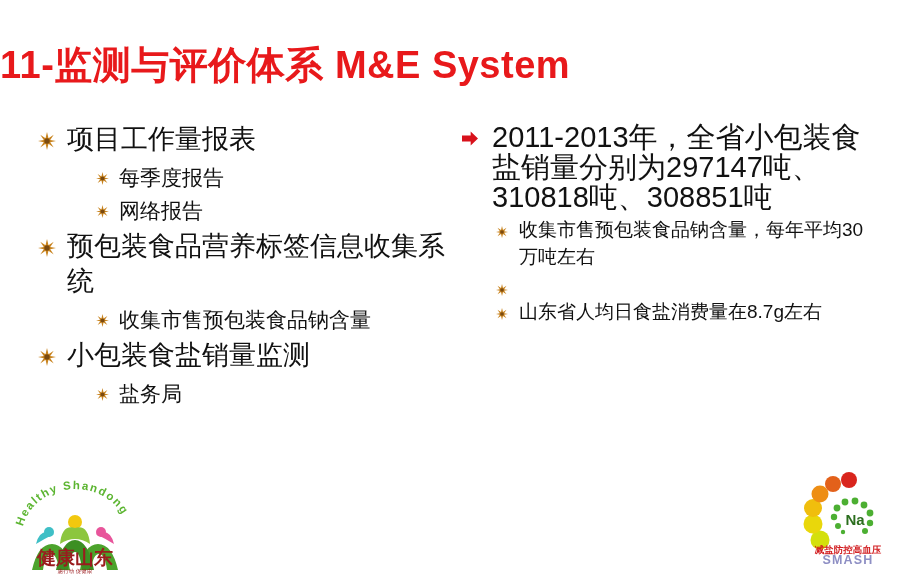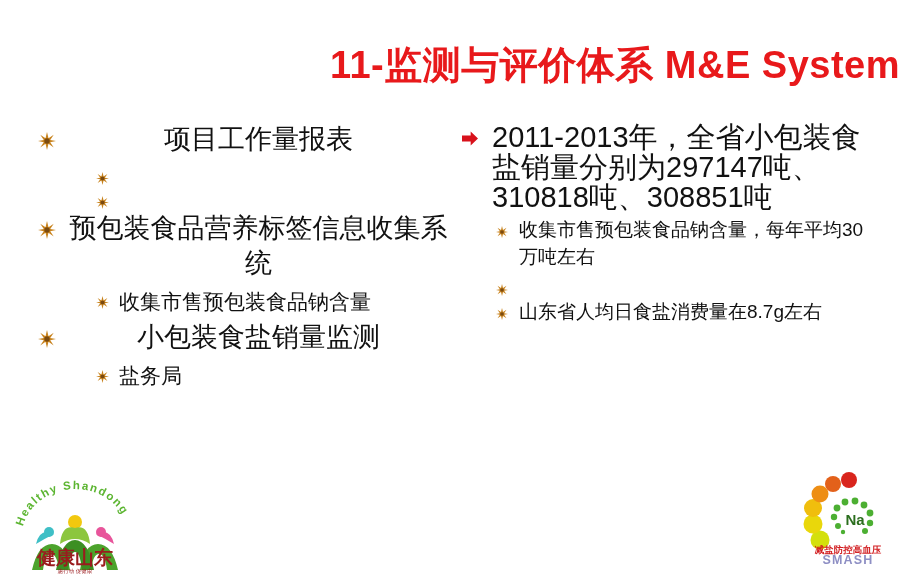--- a/index.html
+++ b/index.html
@@ -15,21 +15,21 @@
     font-family: "Liberation Sans", "DejaVu Sans", sans-serif;
     color: #111111;
   }
 
   
   .slide-title {
     position: absolute;
     top: 42px;
     left: 0;
     width: 900px;
-    text-align: right;
+    text-align: left;
     color: #E8191B;
     font-weight: bold;
     font-size: 38px;
     line-height: 46px;
     letter-spacing: 0.5px;
     white-space: nowrap;
   }
 
   
   .column {
@@ -46,21 +46,21 @@
   }
   .bullet-glyph {
     flex: 0 0 auto;
     display: block;
   }
   .bullet-text {
     flex: 1 1 auto;
   }
 
   
-  .lvl1 { margin-bottom: 6px; text-align: center; }
+  .lvl1 { margin-bottom: 6px; }
   .lvl1 .bullet-glyph { width: 18px; height: 18px; margin-top: 10px; margin-right: 11px; }
   .lvl1 .bullet-text  { font-size: 27px; line-height: 35px; }
 
   
   .lvl2 { margin-bottom: 3px; padding-left: 58px; }
   .lvl2 .bullet-glyph { width: 13px; height: 13px; margin-top: 8px; margin-right: 10px; }
   .lvl2 .bullet-text  { font-size: 21px; line-height: 30px; }
 
   
   .rlvl1 { margin-bottom: 4px; }
@@ -96,29 +96,31 @@
     <span class="bullet-text">项目工作量报表</span>
   </div>
 
   <div class="bullet-row lvl2">
     <span class="bullet-glyph">
       <svg viewBox="0 0 24 24" width="100%" height="100%">
         <path d="M12 0 L14 8.2 L21 3.5 L16.3 10.5 L24 12 L16.3 13.5 L21 20.5 L14 15.8 L12 24 L10 15.8 L3 20.5 L7.7 13.5 L0 12 L7.7 10.5 L3 3.5 L10 8.2 Z" fill="#C8831E"></path>
         <circle cx="12" cy="12" r="3.6" fill="#7A4A10"></circle>
       </svg>
     </span>
-  </div>
-
-  <div class="bullet-row lvl2">
-    <span class="bullet-glyph">
-      <svg viewBox="0 0 24 24" width="100%" height="100%">
-        <path d="M12 0 L14 8.2 L21 3.5 L16.3 10.5 L24 12 L16.3 13.5 L21 20.5 L14 15.8 L12 24 L10 15.8 L3 20.5 L7.7 13.5 L0 12 L7.7 10.5 L3 3.5 L10 8.2 Z" fill="#C8831E"></path>
-        <circle cx="12" cy="12" r="3.6" fill="#7A4A10"></circle>
-      </svg>
-    </span>
+    <span class="bullet-text">每季度报告</span>
+  </div>
+
+  <div class="bullet-row lvl2">
+    <span class="bullet-glyph">
+      <svg viewBox="0 0 24 24" width="100%" height="100%">
+        <path d="M12 0 L14 8.2 L21 3.5 L16.3 10.5 L24 12 L16.3 13.5 L21 20.5 L14 15.8 L12 24 L10 15.8 L3 20.5 L7.7 13.5 L0 12 L7.7 10.5 L3 3.5 L10 8.2 Z" fill="#C8831E"></path>
+        <circle cx="12" cy="12" r="3.6" fill="#7A4A10"></circle>
+      </svg>
+    </span>
+    <span class="bullet-text">网络报告</span>
   </div>
 
   <div class="bullet-row lvl1">
     <span class="bullet-glyph">
       <svg viewBox="0 0 24 24" width="100%" height="100%">
         <path d="M12 0 L14 8.2 L21 3.5 L16.3 10.5 L24 12 L16.3 13.5 L21 20.5 L14 15.8 L12 24 L10 15.8 L3 20.5 L7.7 13.5 L0 12 L7.7 10.5 L3 3.5 L10 8.2 Z" fill="#C8831E"></path>
         <circle cx="12" cy="12" r="3.6" fill="#7A4A10"></circle>
       </svg>
     </span>
     <span class="bullet-text">预包装食品营养标签信息收集系统</span>

